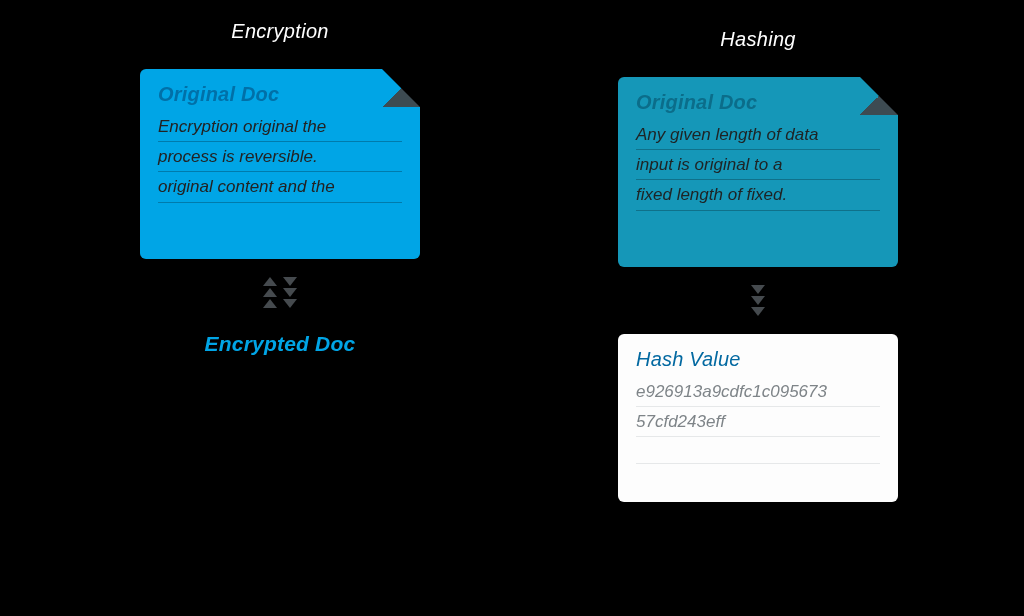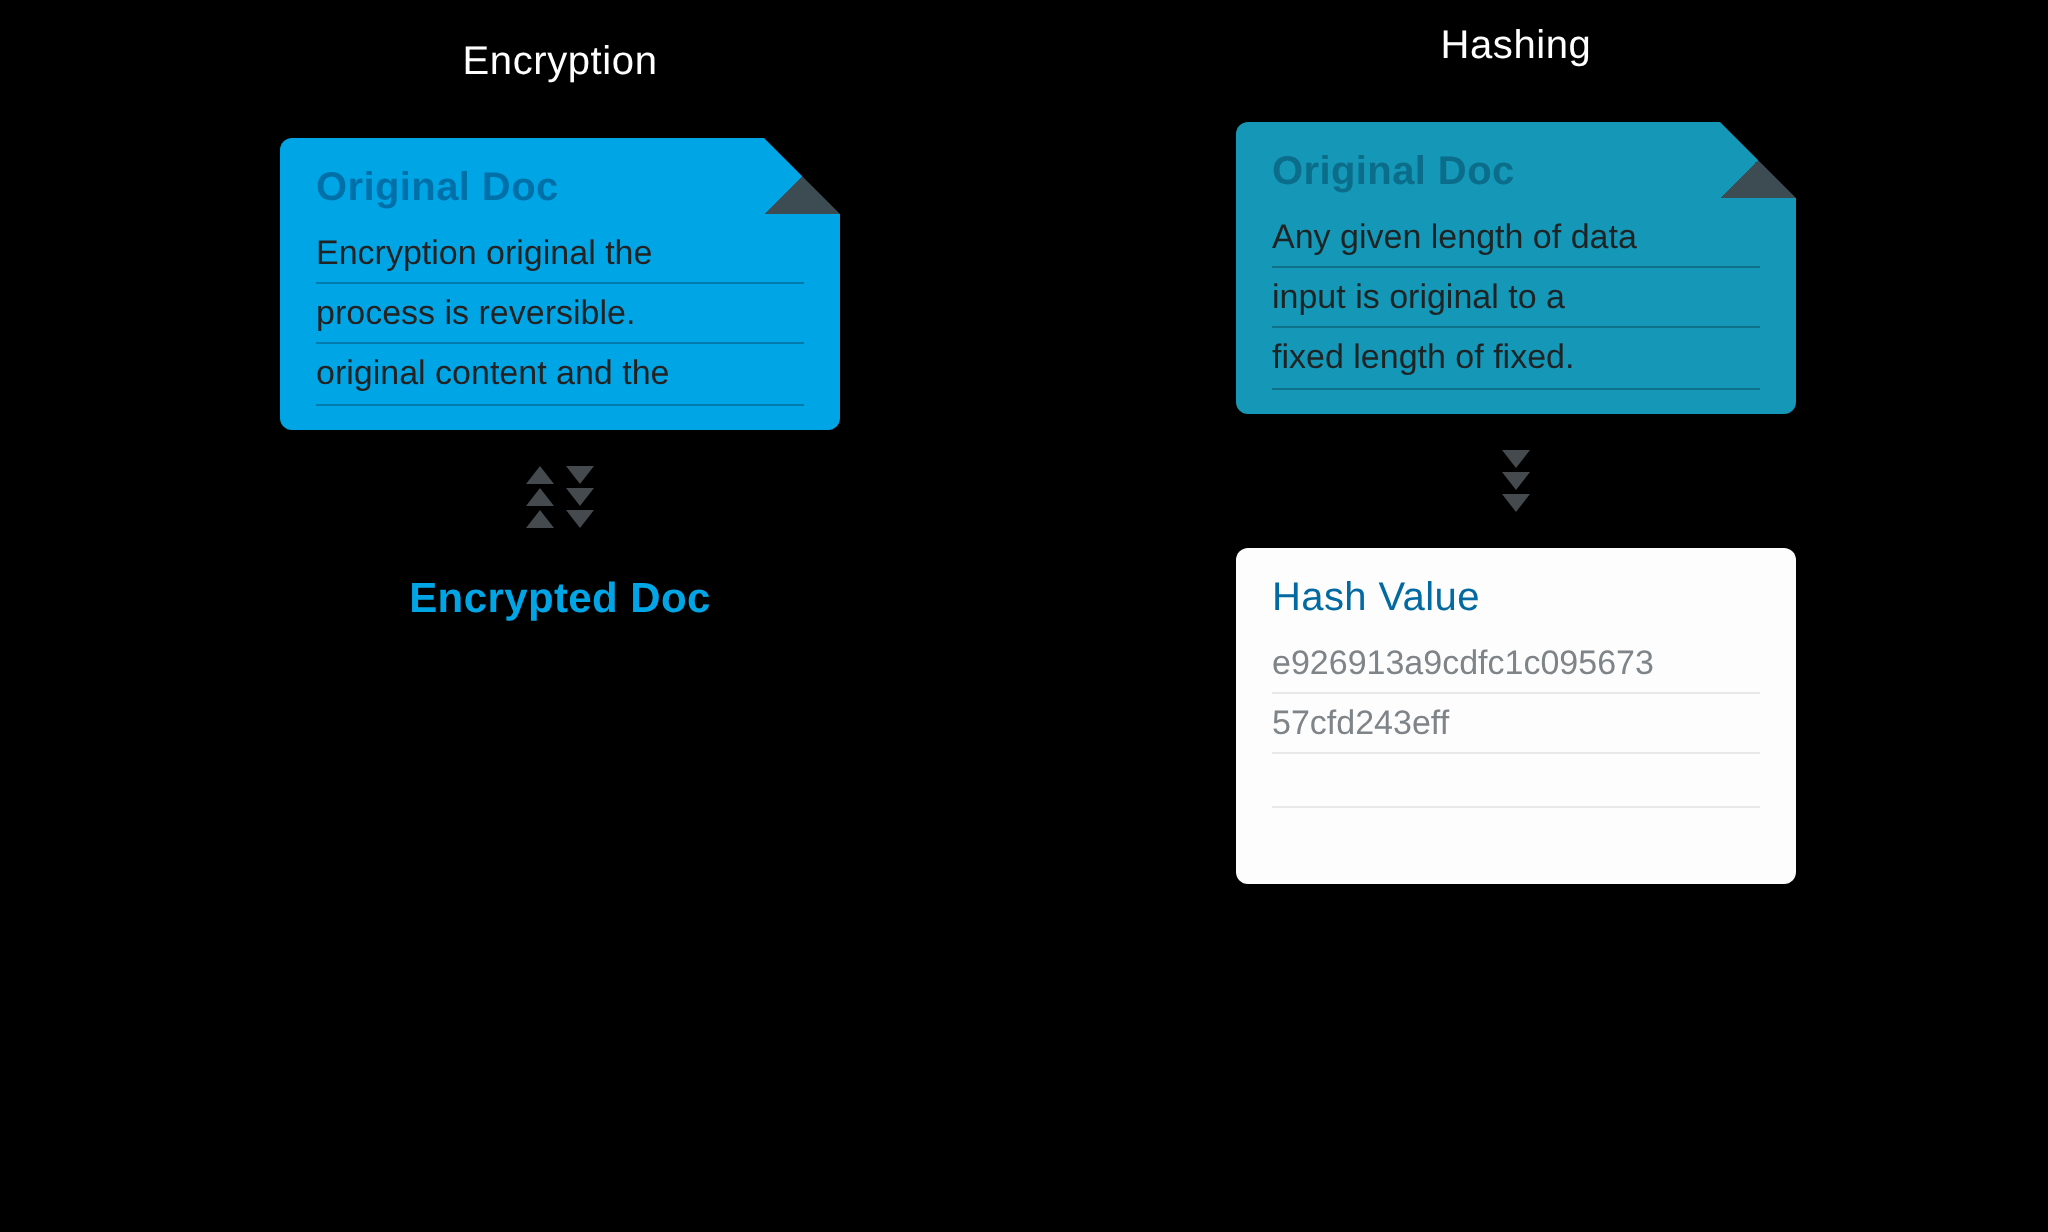--- a/index.html
+++ b/index.html
@@ -1,42 +1,42 @@
 <!DOCTYPE html>
 <html><head>
 <meta charset="utf-8">
 <style>
-  * { box-sizing: border-box; margin: 0; padding: 0; }
+  * { box-sizing: border-box; margin: 0; padding: 0; font-style: italic; }
   body {
     width: 1024px;
     height: 616px;
     background: #000;
     font-family: -apple-system, BlinkMacSystemFont, "Segoe UI", Arial, sans-serif;
     position: relative;
     overflow: hidden;
   }
   .col {
     position: absolute;
     width: 380px;
     display: flex;
     flex-direction: column;
     align-items: center;
   }
   .col.left { left: 90px; top: 20px; }
-  .col.right { left: 568px; top: 12px; }
+  .col.right { left: 568px; top: 28px; }
   .col-title {
     color: #fff;
     font-size: 20px;
     font-weight: 400;
     margin-bottom: 26px;
     letter-spacing: 0.3px;
   }
   .doc-card {
     width: 280px;
-    height: 146px;
+    height: 190px;
     border-radius: 6px;
     position: relative;
     padding: 14px 18px 14px 18px;
     box-shadow: 0 4px 10px rgba(0,0,0,0.35);
   }
   .doc-blue { background: #00a5e6; }
   .doc-teal { background: #1597b8; }
   .doc-white { background: #fdfdfd; height: 168px; }
   .fold {
     position: absolute;

